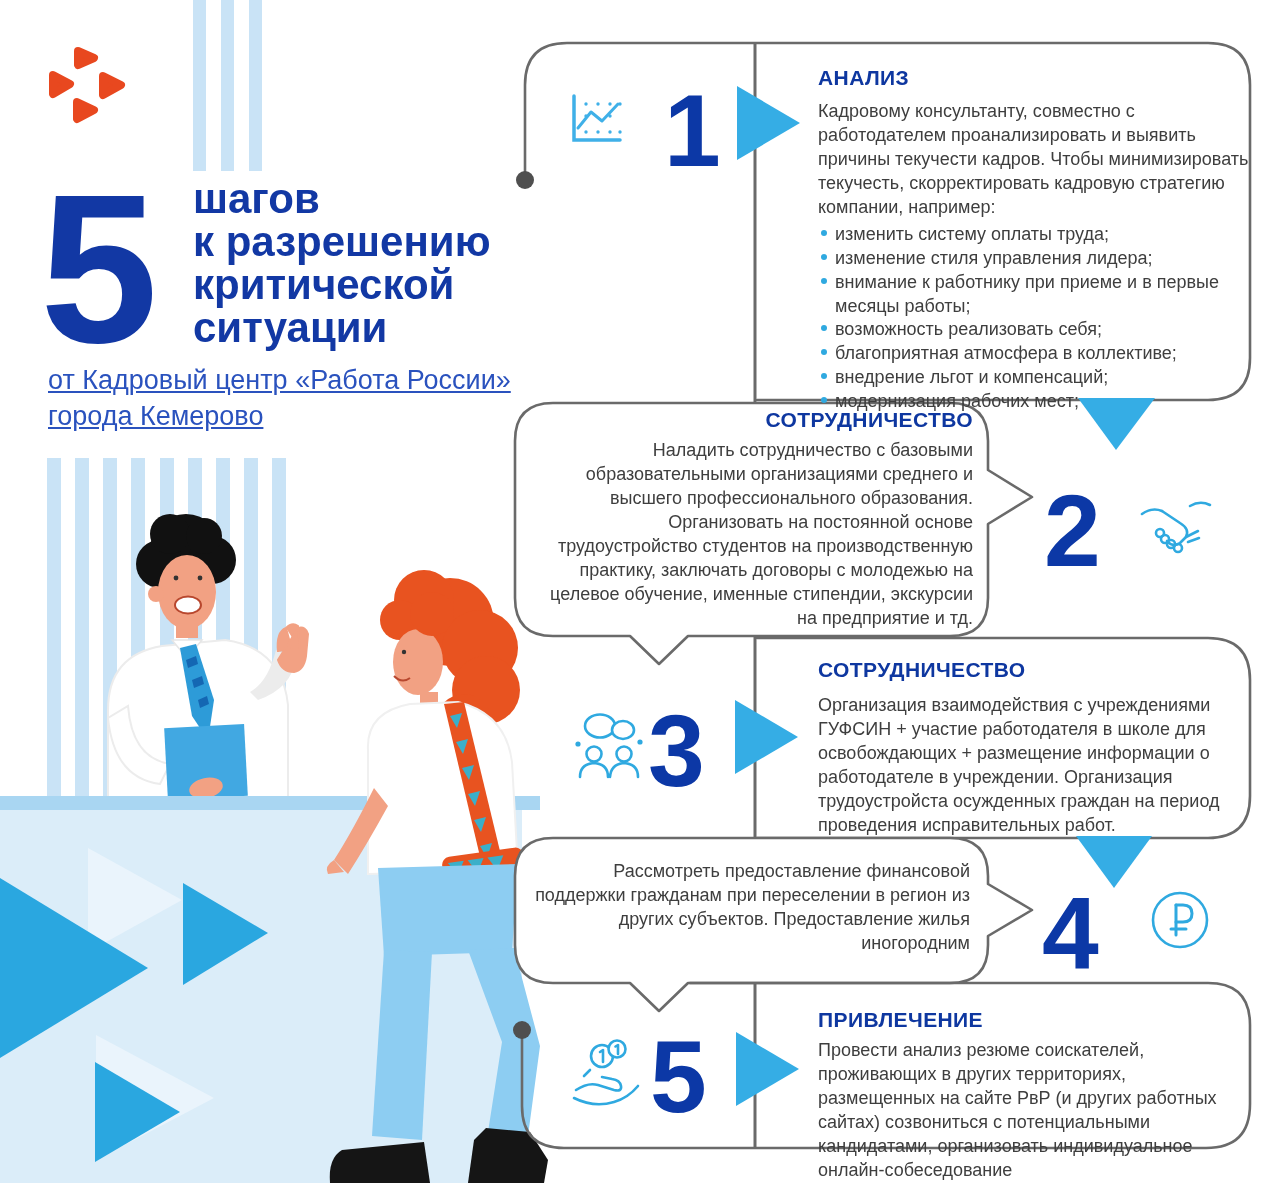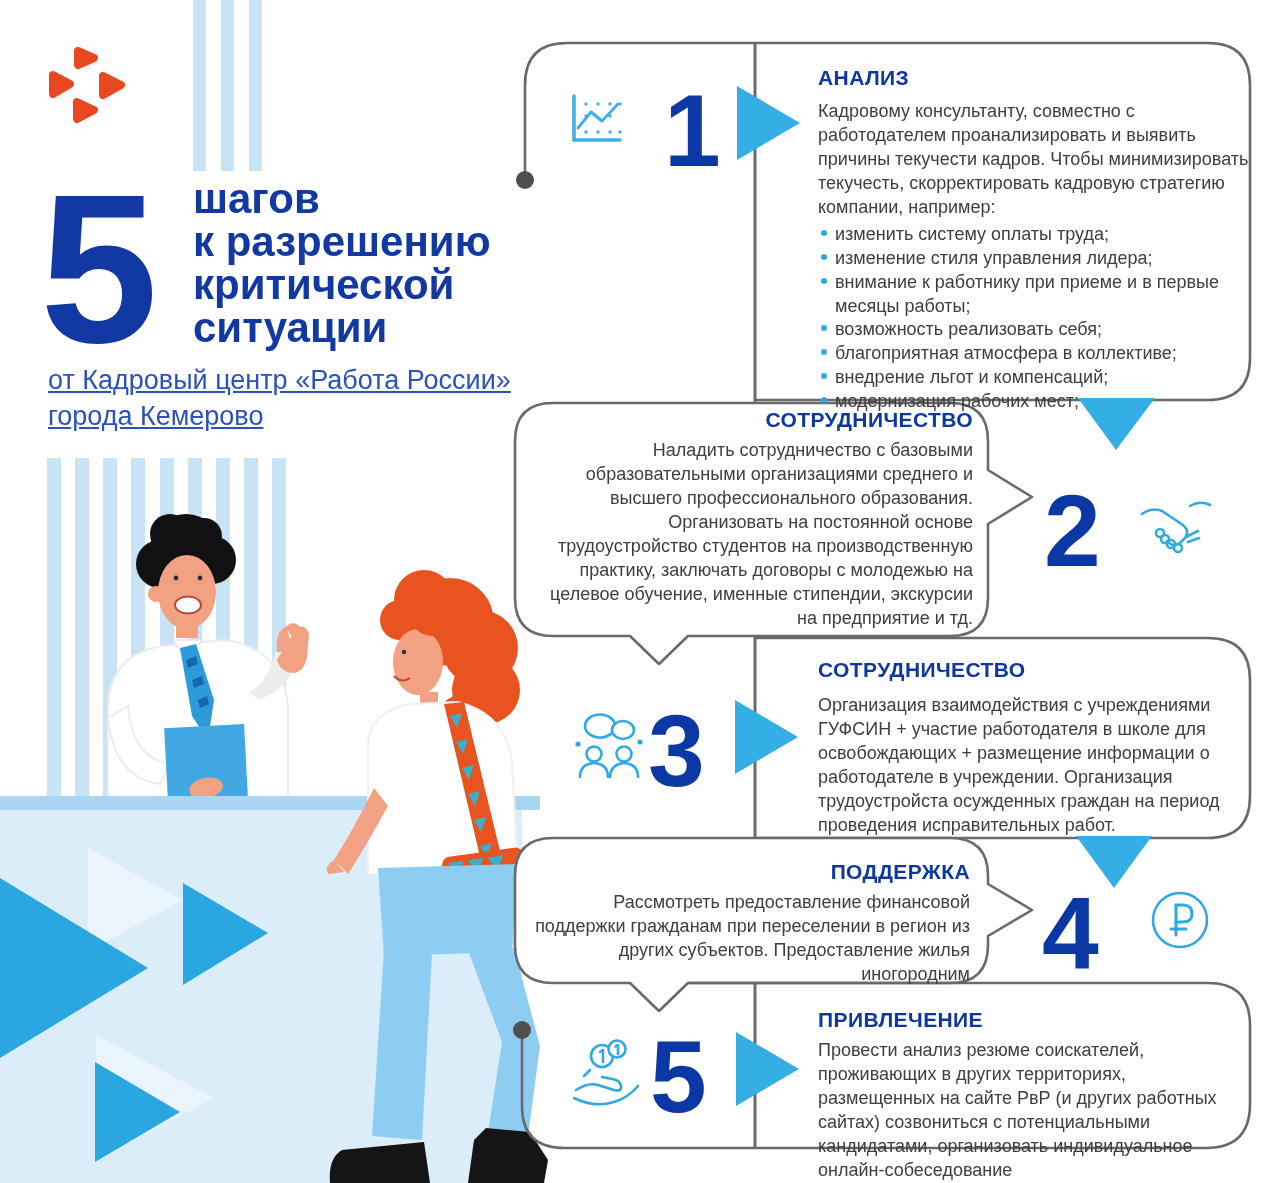--- a/index.html
+++ b/index.html
@@ -286,21 +286,20 @@
     <h3 class="step-title" style="margin-bottom:7px">СОТРУДНИЧЕСТВО</h3>
     <div class="step-body">Наладить сотрудничество с базовыми образовательными организациями среднего и высшего профессионального образования. Организовать на постоянной основе трудоустройство студентов на производственную практику, заключать договоры с молодежью на целевое обучение, именные стипендии, экскурсии на предприятие и тд.</div>
   </div>
 
   <div class="abs" style="left:818px;top:658px;width:436px">
     <h3 class="step-title" style="margin-bottom:12px">СОТРУДНИЧЕСТВО</h3>
     <div class="step-body">Организация взаимодействия с учреждениями ГУФСИН + участие работодателя в школе для освобождающих + размещение информации о работодателе в учреждении. Организация трудоустройста осужденных граждан на период проведения исправительных работ.</div>
   </div>
 
   <div class="abs right" style="left:532px;top:860px;width:438px">
-    <h3 class="step-title" style="margin-bottom:7px">ПОДДЕРЖКА</h3>
     <div class="step-body">Рассмотреть предоставление финансовой поддержки гражданам при переселении в регион из других субъектов. Предоставление жилья иногородним</div>
   </div>
 
   <div class="abs" style="left:818px;top:1008px;width:428px">
     <h3 class="step-title" style="margin-bottom:7px">ПРИВЛЕЧЕНИЕ</h3>
     <div class="step-body">Провести анализ резюме соискателей, проживающих в других территориях, размещенных на сайте РвР (и других работных сайтах) созвониться с потенциальными кандидатами, организовать индивидуальное онлайн-собеседование</div>
   </div>
 
 </div>
 

